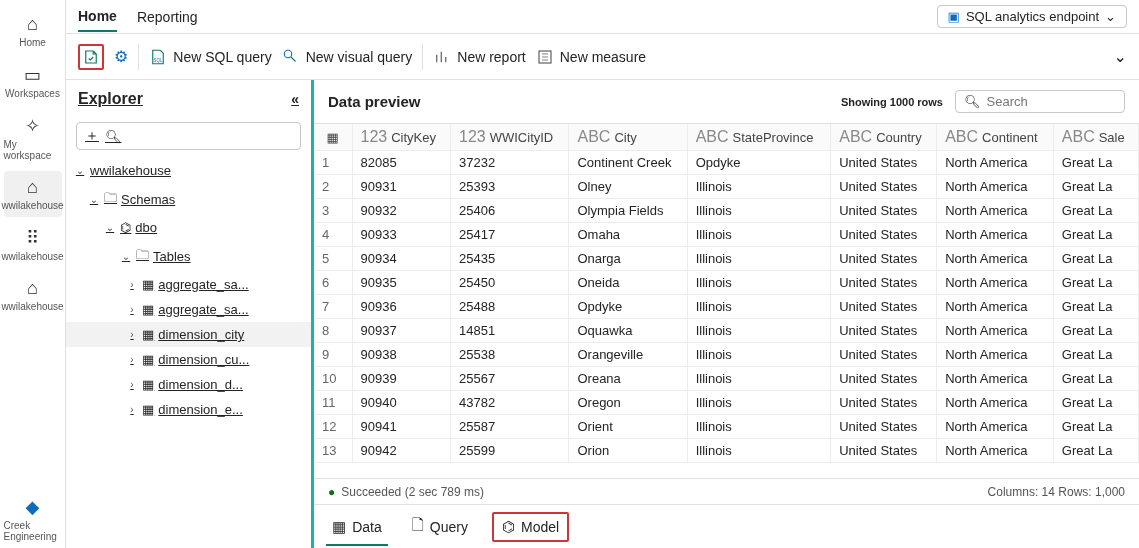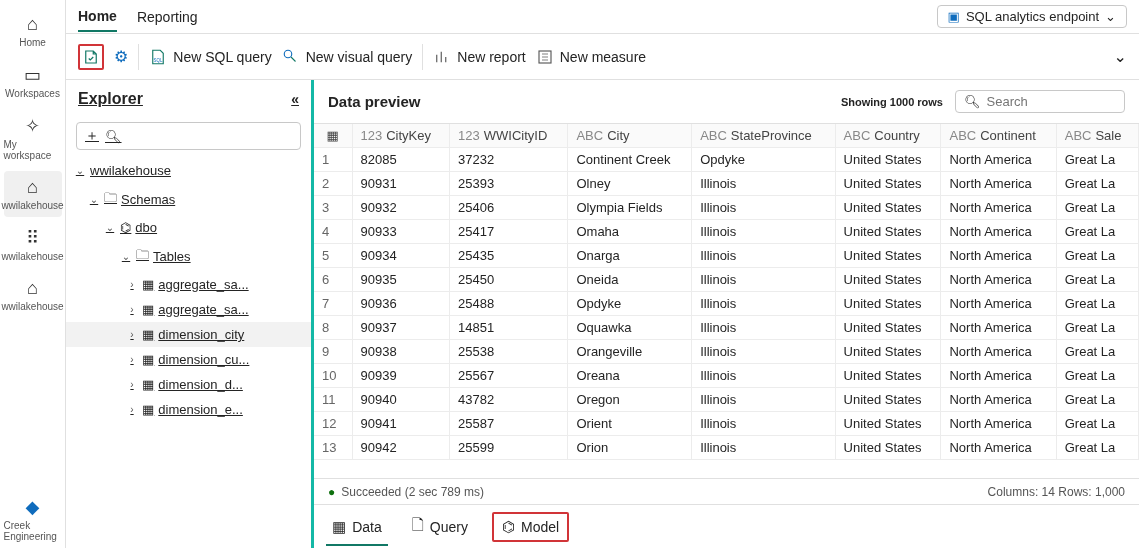--- a/index.html
+++ b/index.html
@@ -55,21 +55,21 @@
   .showing { margin-left: auto; font-size: 11px; font-weight: 600; }
   .search-box { display: flex; align-items: center; gap: 6px; border: 1px solid #c8c8c8; border-radius: 4px; padding: 3px 8px; width: 170px; }
   .search-box input { border: none; outline: none; font-size: 13px; width: 100%; background: transparent; }
   
   .grid { flex: 1; overflow: auto; border-top: 1px solid #e0e0e0; }
   table { border-collapse: collapse; width: 100%; font-size: 13px; }
   th, td { border-right: 1px solid #ececec; border-bottom: 1px solid #ececec; padding: 4px 8px; text-align: left; white-space: nowrap; }
   th { background: #fafafa; font-weight: 400; color: #444; }
   .rownum-h { width: 38px; text-align: center; }
   .rownum { text-align: left; color: #666; }
-  .coltype { font-size: 13px; color: #888; margin-right: 4px; }
+  .coltype { font-size: 16px; color: #888; margin-right: 4px; }
   
   .status-bar { display: flex; align-items: center; padding: 4px 14px; border-top: 1px solid #e0e0e0; font-size: 12px; color: #555; height: 26px; }
   .status-bar .ok { color: #0e700e; margin-right: 6px; }
   .status-bar .right { margin-left: auto; }
   
   .bottom-tabs { display: flex; align-items: center; padding: 6px 12px; gap: 18px; border-top: 1px solid #e0e0e0; height: 44px; }
   .btab { display: flex; align-items: center; gap: 6px; font-size: 14px; cursor: pointer; padding: 4px 6px; position: relative; }
   .btab.active::after { content: ""; position: absolute; bottom: -6px; left: 0; right: 0; height: 2px; background: #117865; }
   .btab .ic { font-size: 15px; }
   

